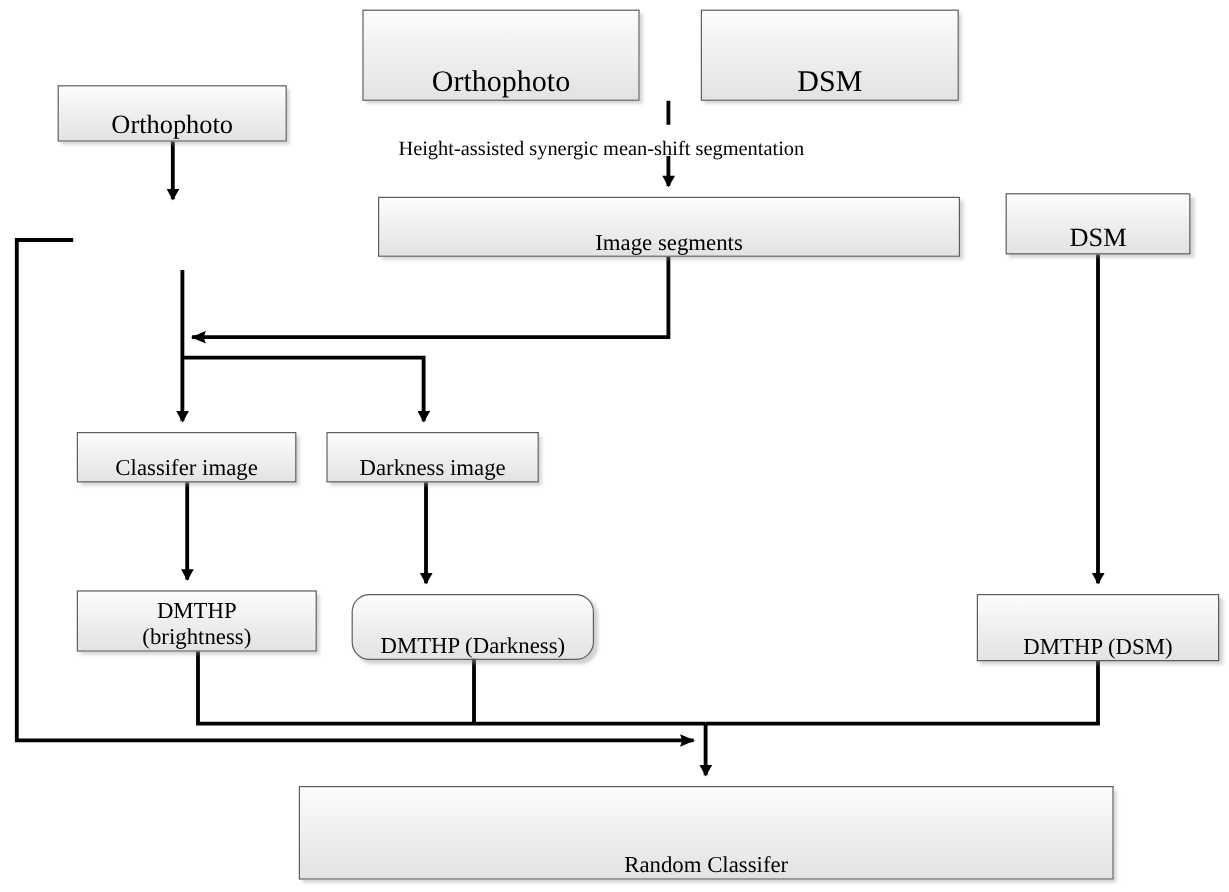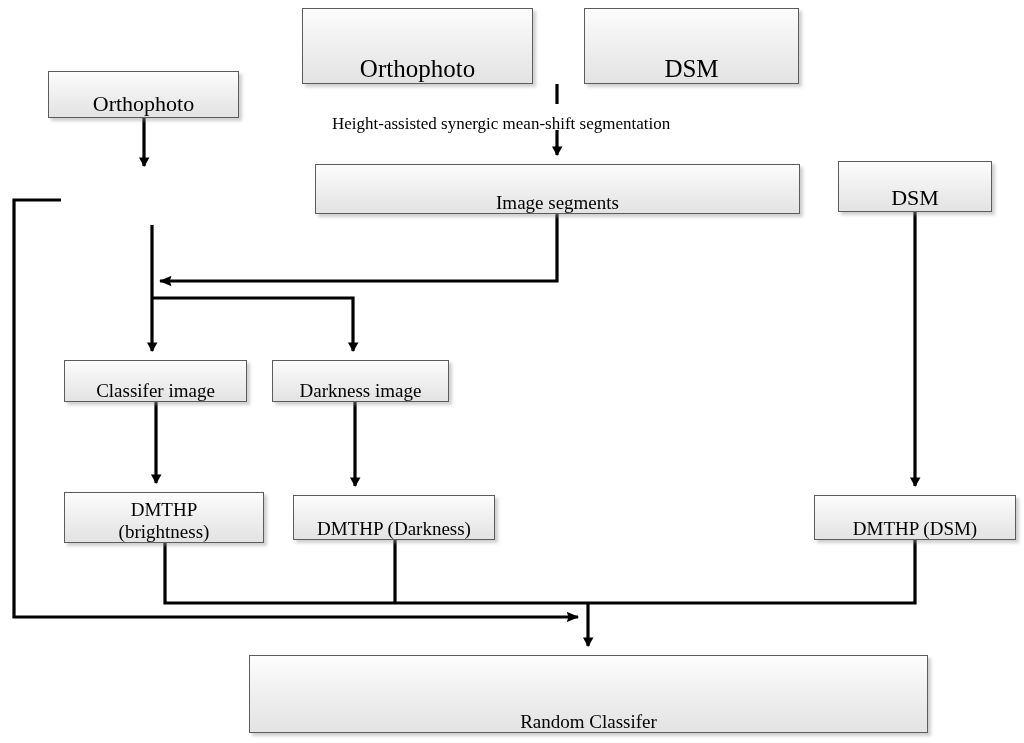--- a/index.html
+++ b/index.html
@@ -133,25 +133,25 @@
   </div>
 
   <div class="node lbl-md" style="left:272px; top:360px; width:177px; height:42px;">
     <span>Darkness image</span>
   </div>
 
   <div class="node lbl-md" style="left:64px; top:492px; width:200px; height:51px;">
     <span class="multiline">DMTHP<br>(brightness)</span>
   </div>
 
-  <div class="node lbl-md" style="left:293px; top:495px; width:202px; height:45px;">
+  <div class="node lbl-md" style="left:293px; top:495px; width:202px; height:55px;border-radius:15px;">
     <span>DMTHP (Darkness)</span>
   </div>
 
-  <div class="node lbl-md" style="left:814px; top:495px; width:202px; height:45px;font-family:Liberation Serif, serif;">
+  <div class="node lbl-md" style="left:814px; top:495px; width:202px; height:56px;font-family:Liberation Serif, serif;">
     <span>DMTHP (DSM)</span>
   </div>
 
   <div class="node lbl-md" style="left:249px; top:655px; width:679px; height:78px;">
     <span>Random Classifer</span>
   </div>
 
 </div>
 
 </body></html>

